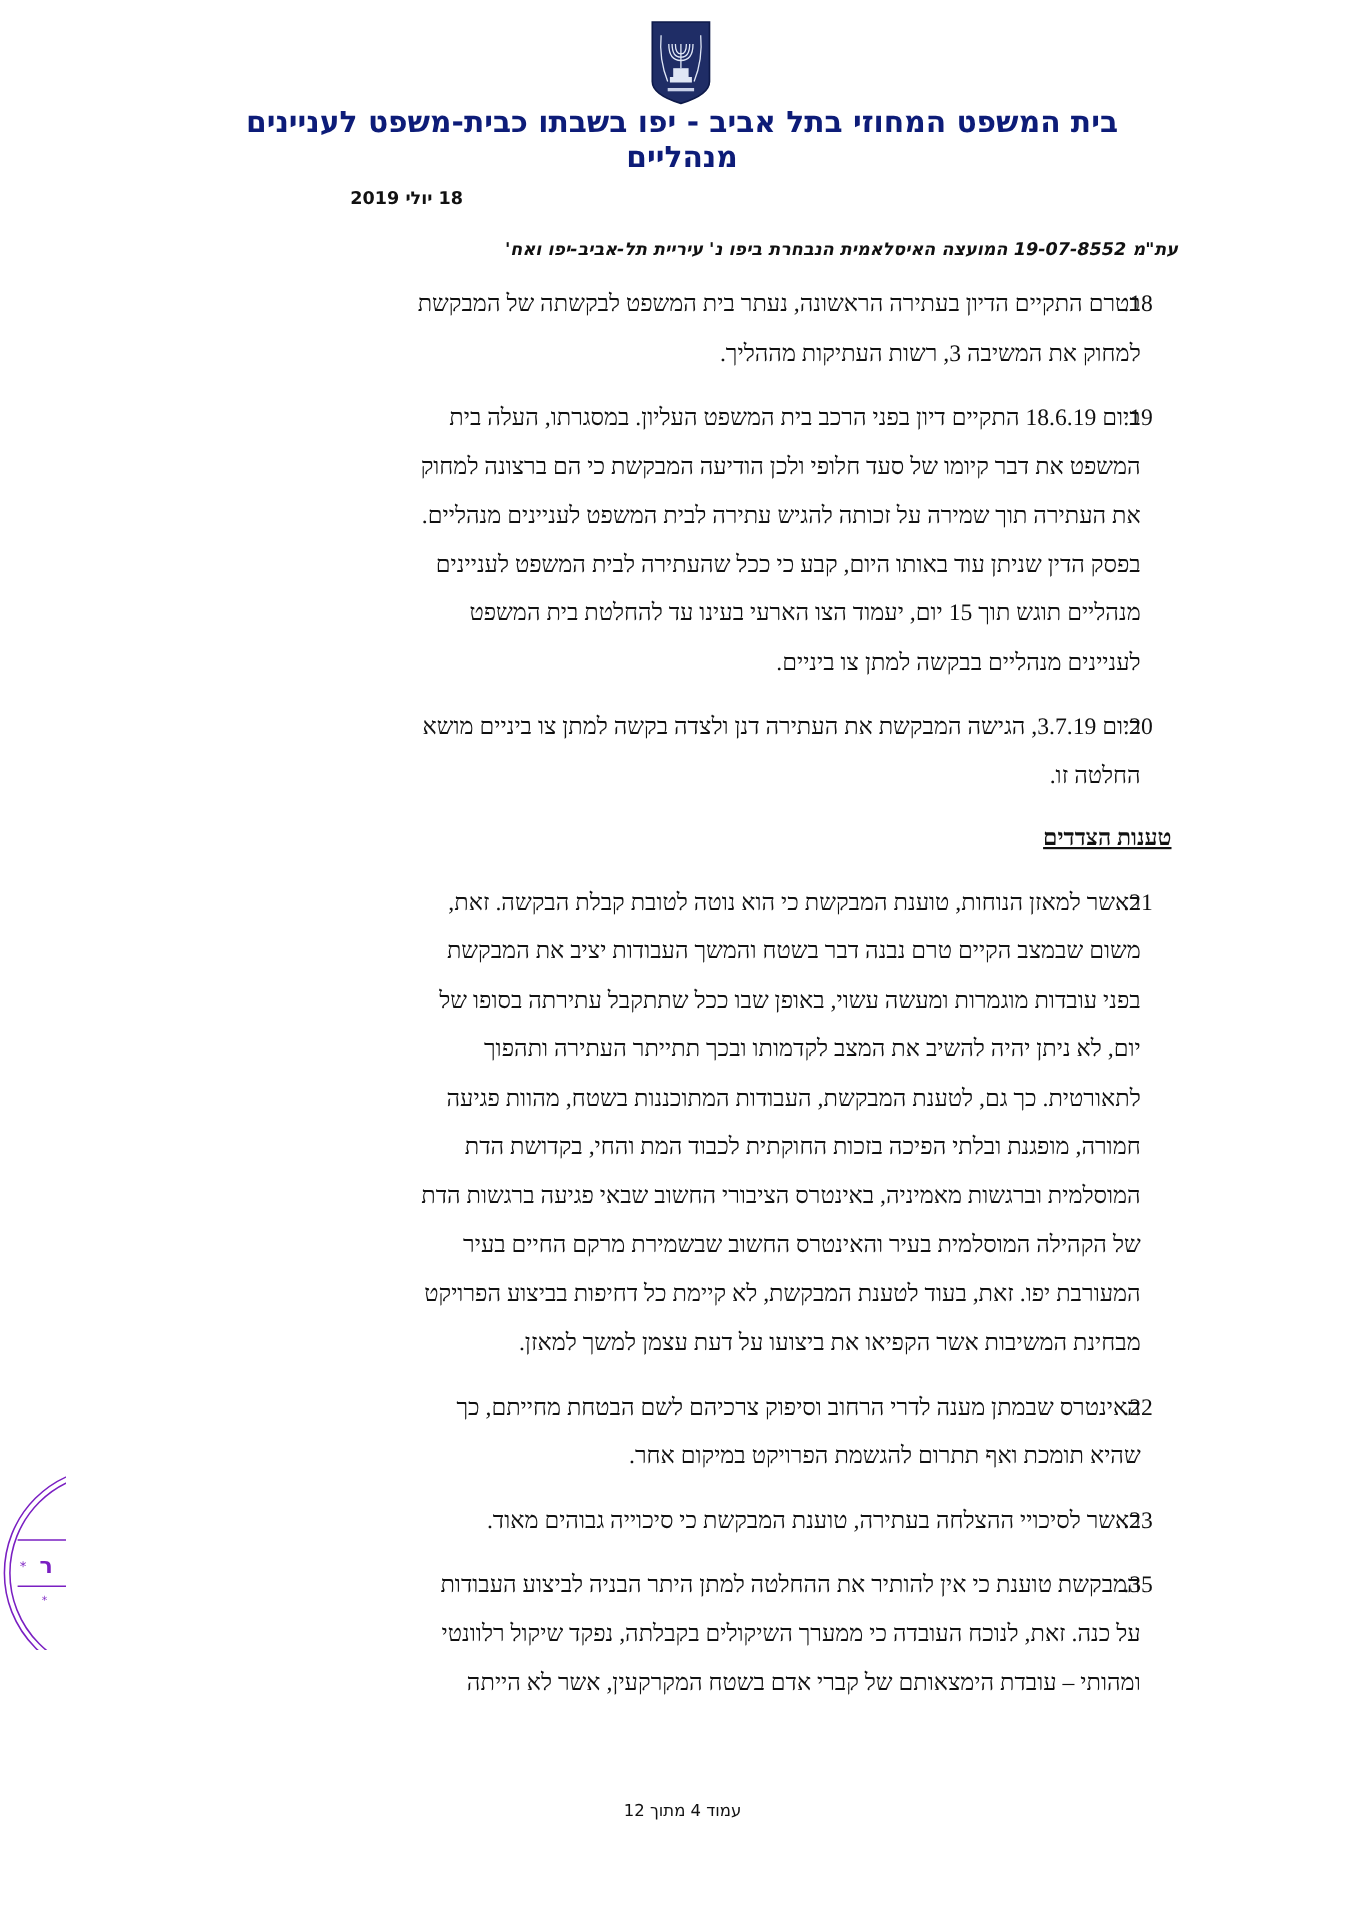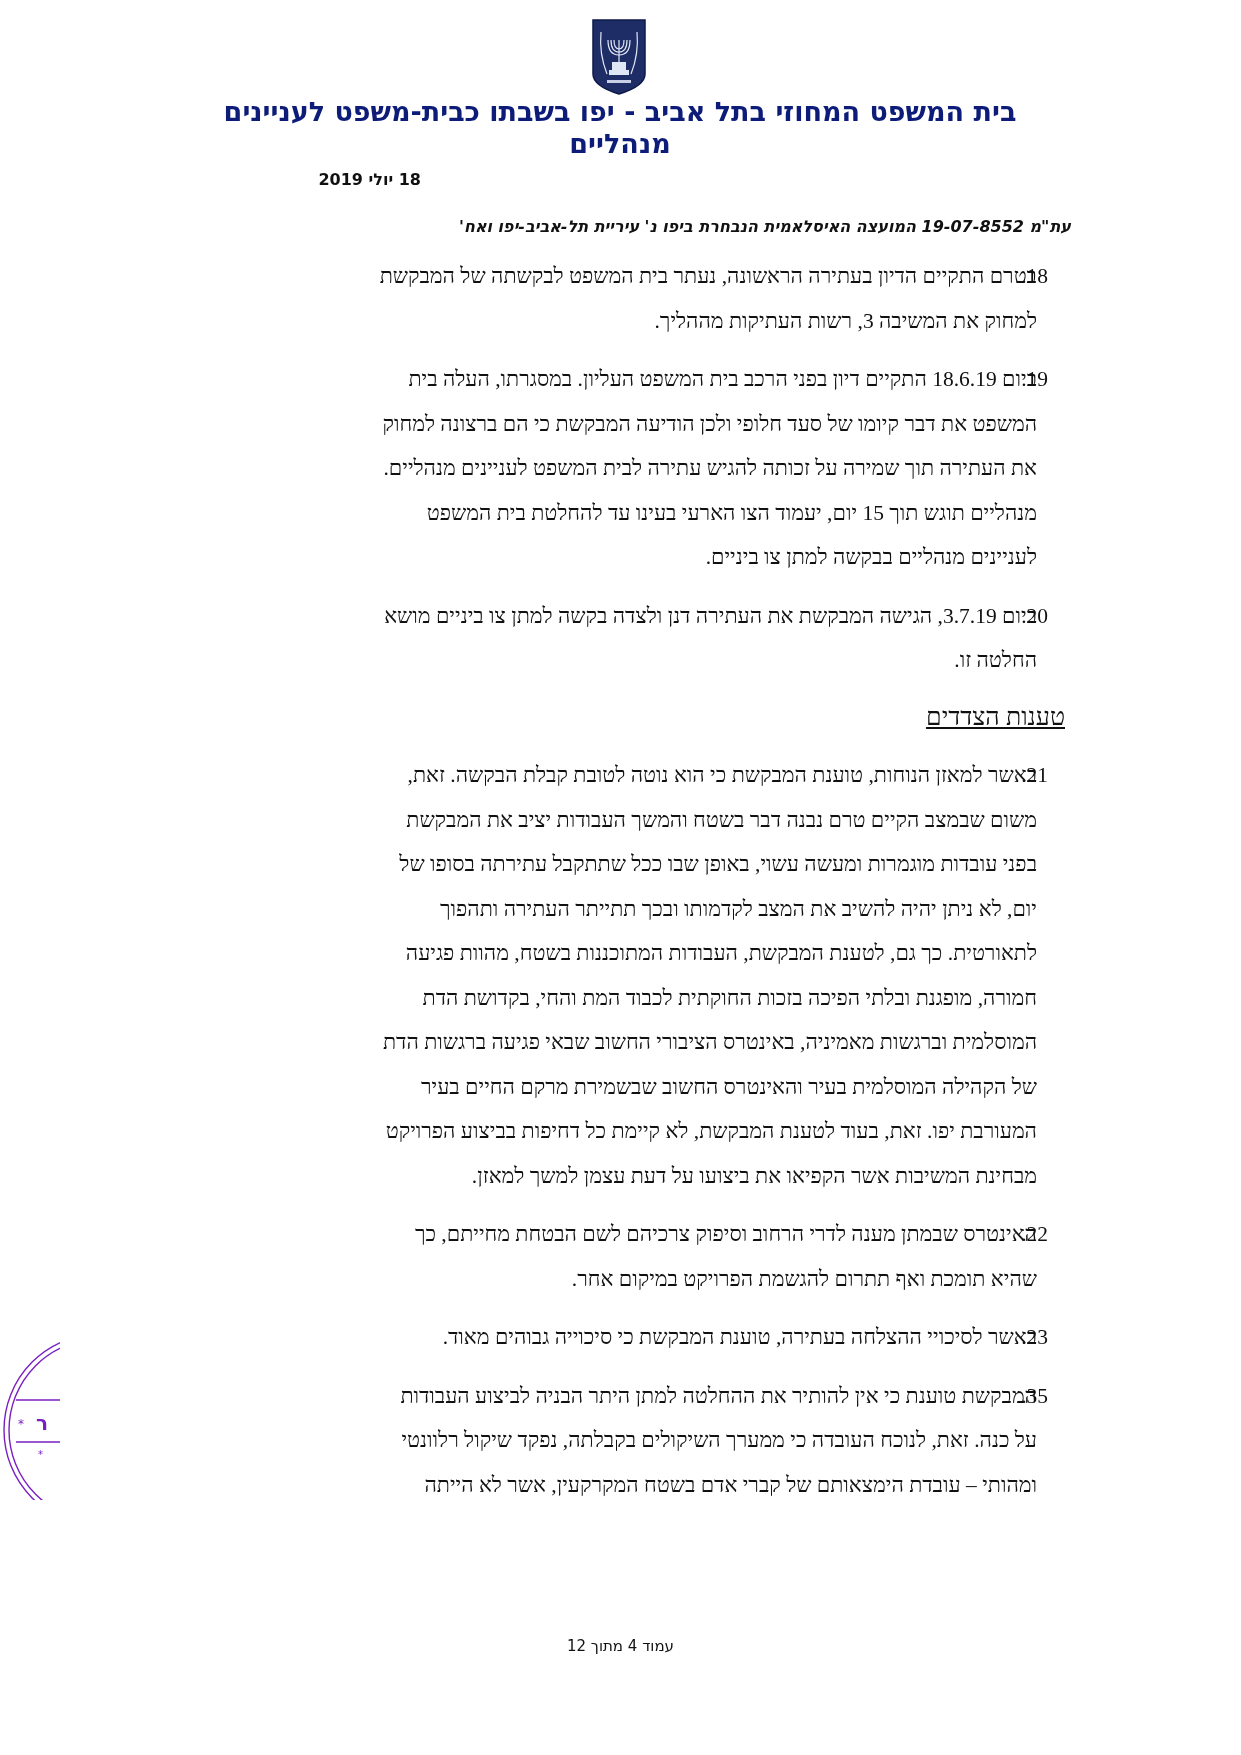--- a/index.html
+++ b/index.html
@@ -17,21 +17,21 @@
 
   .date { position: absolute; right: 820px; top: 170px; direction: rtl;
           font-family: "DejaVu Sans", sans-serif; font-weight: bold; font-size: 16px; }
   .case { position: absolute; right: 170px; top: 217px; direction: rtl;
           font-family: "DejaVu Sans", sans-serif; font-weight: bold; font-style: italic; font-size: 16px; }
 
   .body-text { position: absolute; right: 176px; width: 880px; direction: rtl; text-align: justify;
                font-size: 21.5px; line-height: 44.5px; }
   .para { position: relative; padding-right: 28px; }
   .para .num { position: absolute; right: 17px; top: 0; }
-  .heading { font-weight: normal; text-decoration: underline; font-size: 25px; }
+  .heading { font-weight: bold; text-decoration: underline; font-size: 21px; }
 
   .footer { position: absolute; left: 0; width: 1241px; top: 1637px; text-align: center; direction: rtl;
             font-family: "DejaVu Sans", sans-serif; font-size: 15px; }
 
   .stamp { position: absolute; left: 0; top: 1340px; width: 60px; height: 160px; overflow: hidden; }
 </style>
 </head>
 <body>
 
 <div class="page">
@@ -61,20 +61,21 @@
     <div class="para" style="margin-bottom:14px;">
       <span class="num">18.</span>
       <div>בטרם התקיים הדיון בעתירה הראשונה, נעתר בית המשפט לבקשתה של המבקשת</div>
       <div>למחוק את המשיבה 3, רשות העתיקות מההליך.</div>
     </div>
     <div class="para" style="margin-bottom:14px;">
       <span class="num">19.</span>
       <div>ביום 18.6.19 התקיים דיון בפני הרכב בית המשפט העליון. במסגרתו, העלה בית</div>
       <div>המשפט את דבר קיומו של סעד חלופי ולכן הודיעה המבקשת כי הם ברצונה למחוק</div>
       <div>את העתירה תוך שמירה על זכותה להגיש עתירה לבית המשפט לעניינים מנהליים.</div>
+      <div>בפסק הדין שניתן עוד באותו היום, קבע כי ככל שהעתירה לבית המשפט לעניינים</div>
       <div>מנהליים תוגש תוך 15 יום, יעמוד הצו הארעי בעינו עד להחלטת בית המשפט</div>
       <div>לעניינים מנהליים בבקשה למתן צו ביניים.</div>
     </div>
     <div class="para" style="margin-bottom:12px;">
       <span class="num">20.</span>
       <div>ביום 3.7.19, הגישה המבקשת את העתירה דנן ולצדה בקשה למתן צו ביניים מושא</div>
       <div>החלטה זו.</div>
     </div>
     <div class="heading" style="margin-bottom:14px;">טענות הצדדים</div>
 

